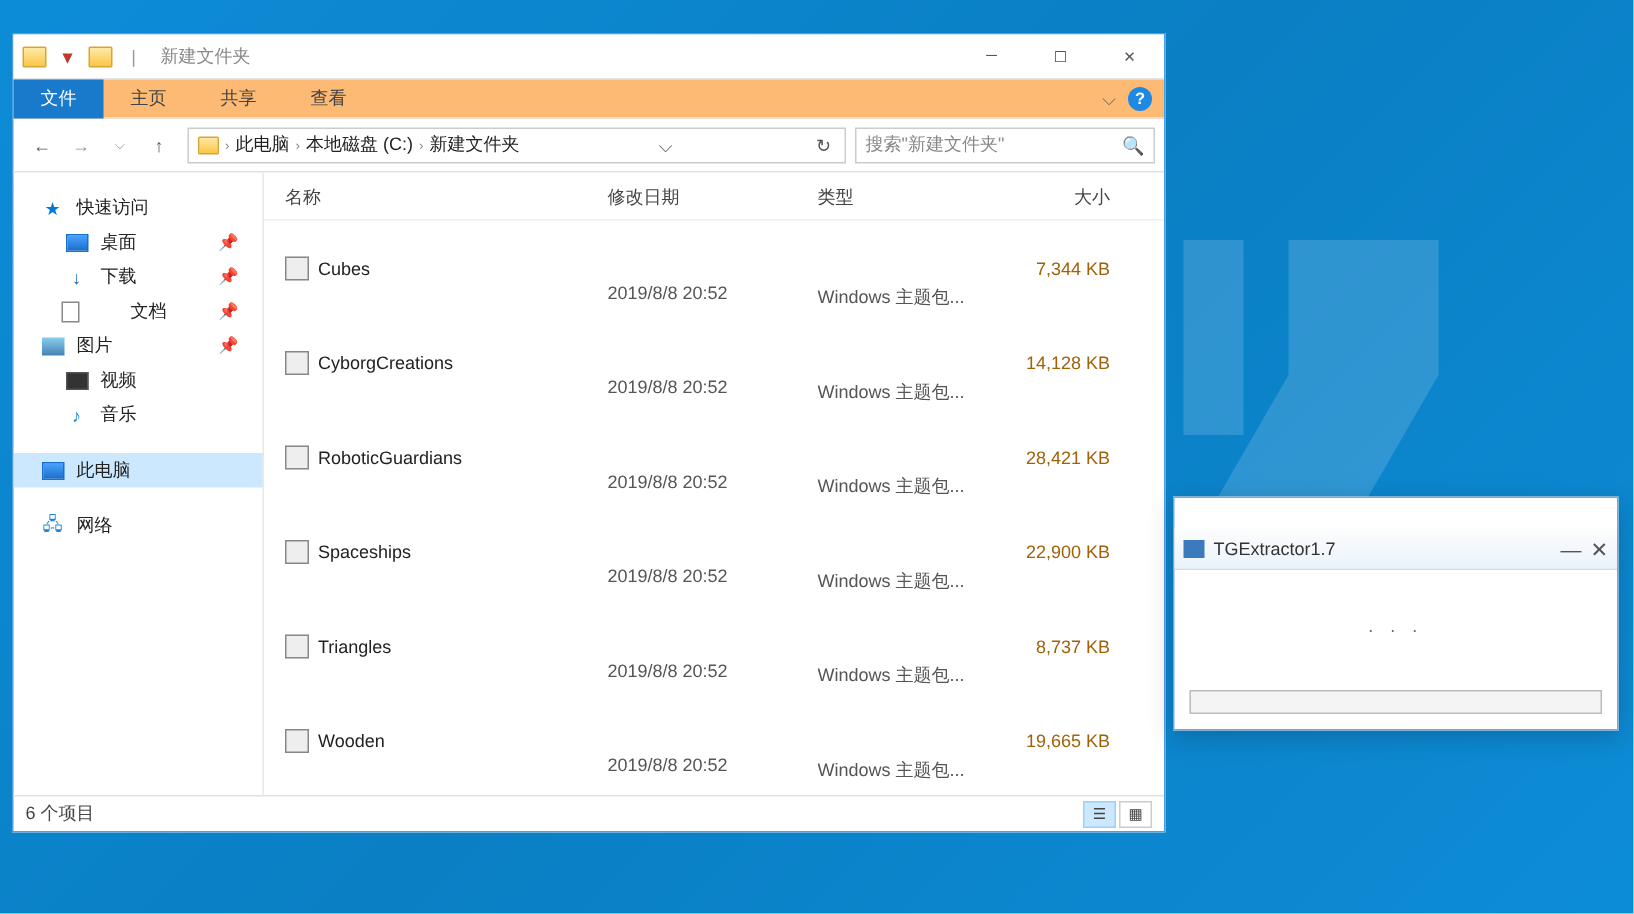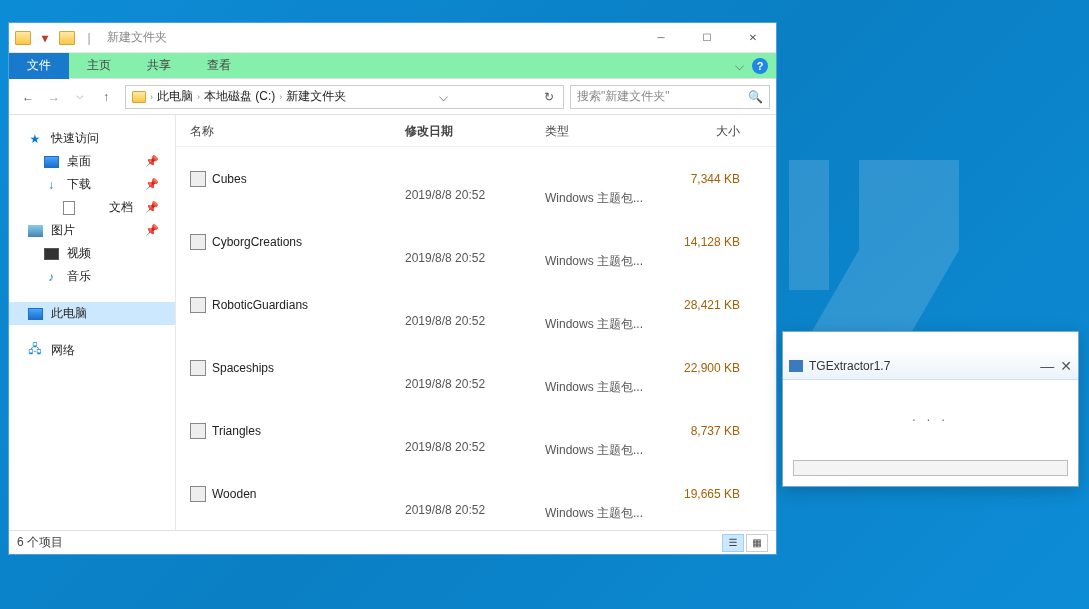--- a/index.html
+++ b/index.html
@@ -100,21 +100,21 @@
   display: flex;
   align-items: center;
   justify-content: center;
   color: #555;
   font-size: 10px;
 }
 .ribbon-tabs {
   height: 26px;
   display: flex;
   align-items: center;
-  background: #86efac;
+  background: #fdba74;
   border-bottom: 1px solid #e1e1e1;
   font-size: 12px;
 }
 .ribbon-file {
   background: #1979ca;
   color: #fff;
   padding: 4px 18px;
   height: 26px;
   display: flex;
   align-items: center;
@@ -252,21 +252,21 @@
   flex-direction: column;
   padding: 2px 0;
 }
 .col-headers {
   display: flex;
   padding: 6px 10px 6px 14px;
   color: #444;
   border-bottom: 1px solid #f0f0f0;
 }
 .col-name { width: 215px; }
-.col-date { width: 140px; font-weight: bold; }
+.col-date { width: 140px; }
 .col-type { width: 115px; }
 .col-size { width: 80px; text-align: right; }
 .file-row {
   display: flex;
   padding: 3px 10px 3px 14px;
   color: #222;
   align-items: center;
 }
 .file-row .file-ico {
   width: 16px;
@@ -425,21 +425,21 @@
               <span class="monitor"></span>
             </span>
           <span>桌面</span>
           <span class="pin">📌</span>
         </div>
         <div class="side-item" style="padding-left:34px;">
           <span class="ico16 down-arrow">↓</span>
           <span>下载</span>
           <span class="pin">📌</span>
         </div>
-        <div class="side-item" style="padding-left:52px;gap:32px;">
+        <div class="side-item" style="padding-left:30px;gap:32px;">
           <span class="ico16">
               <span class="doc"></span>
             </span>
           <span>文档</span>
           <span class="pin">📌</span>
         </div>
         <div class="side-item" style="">
           <span class="ico16">
               <span class="pic"></span>
             </span>

